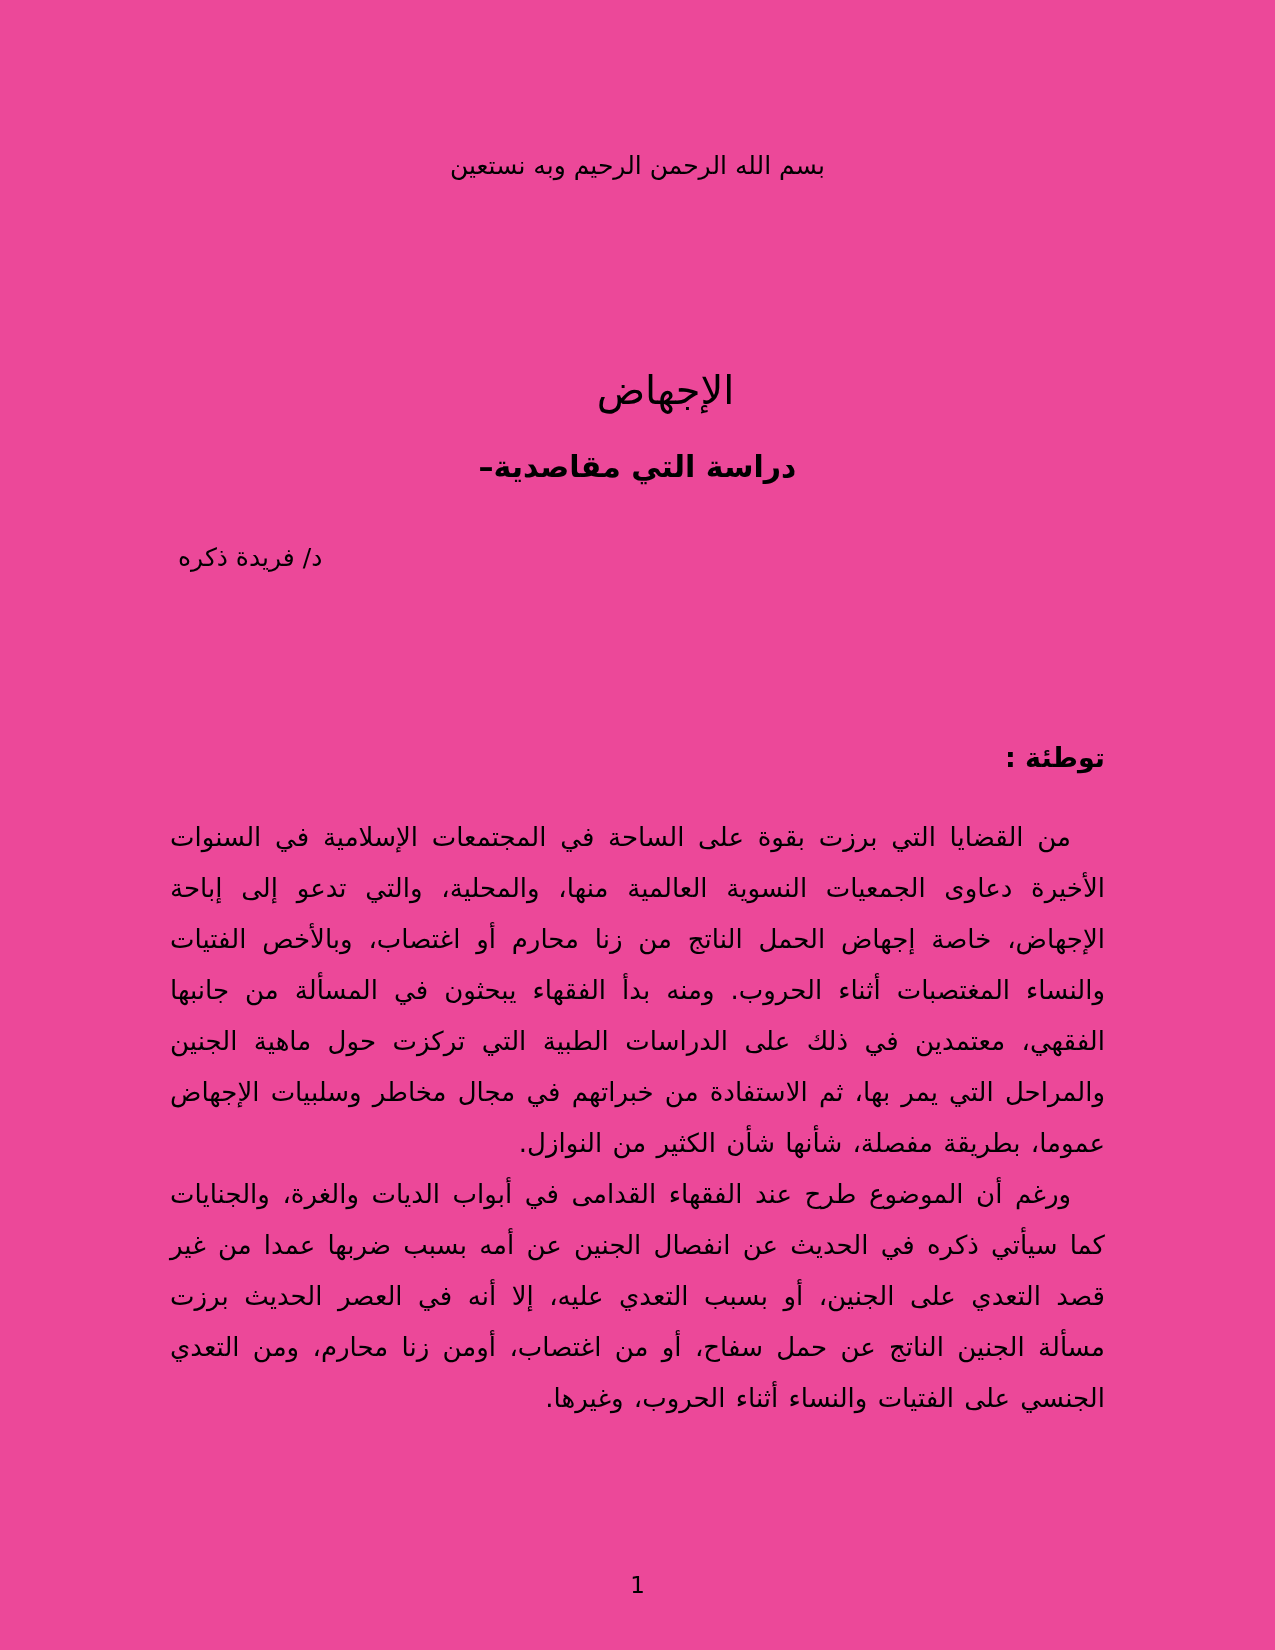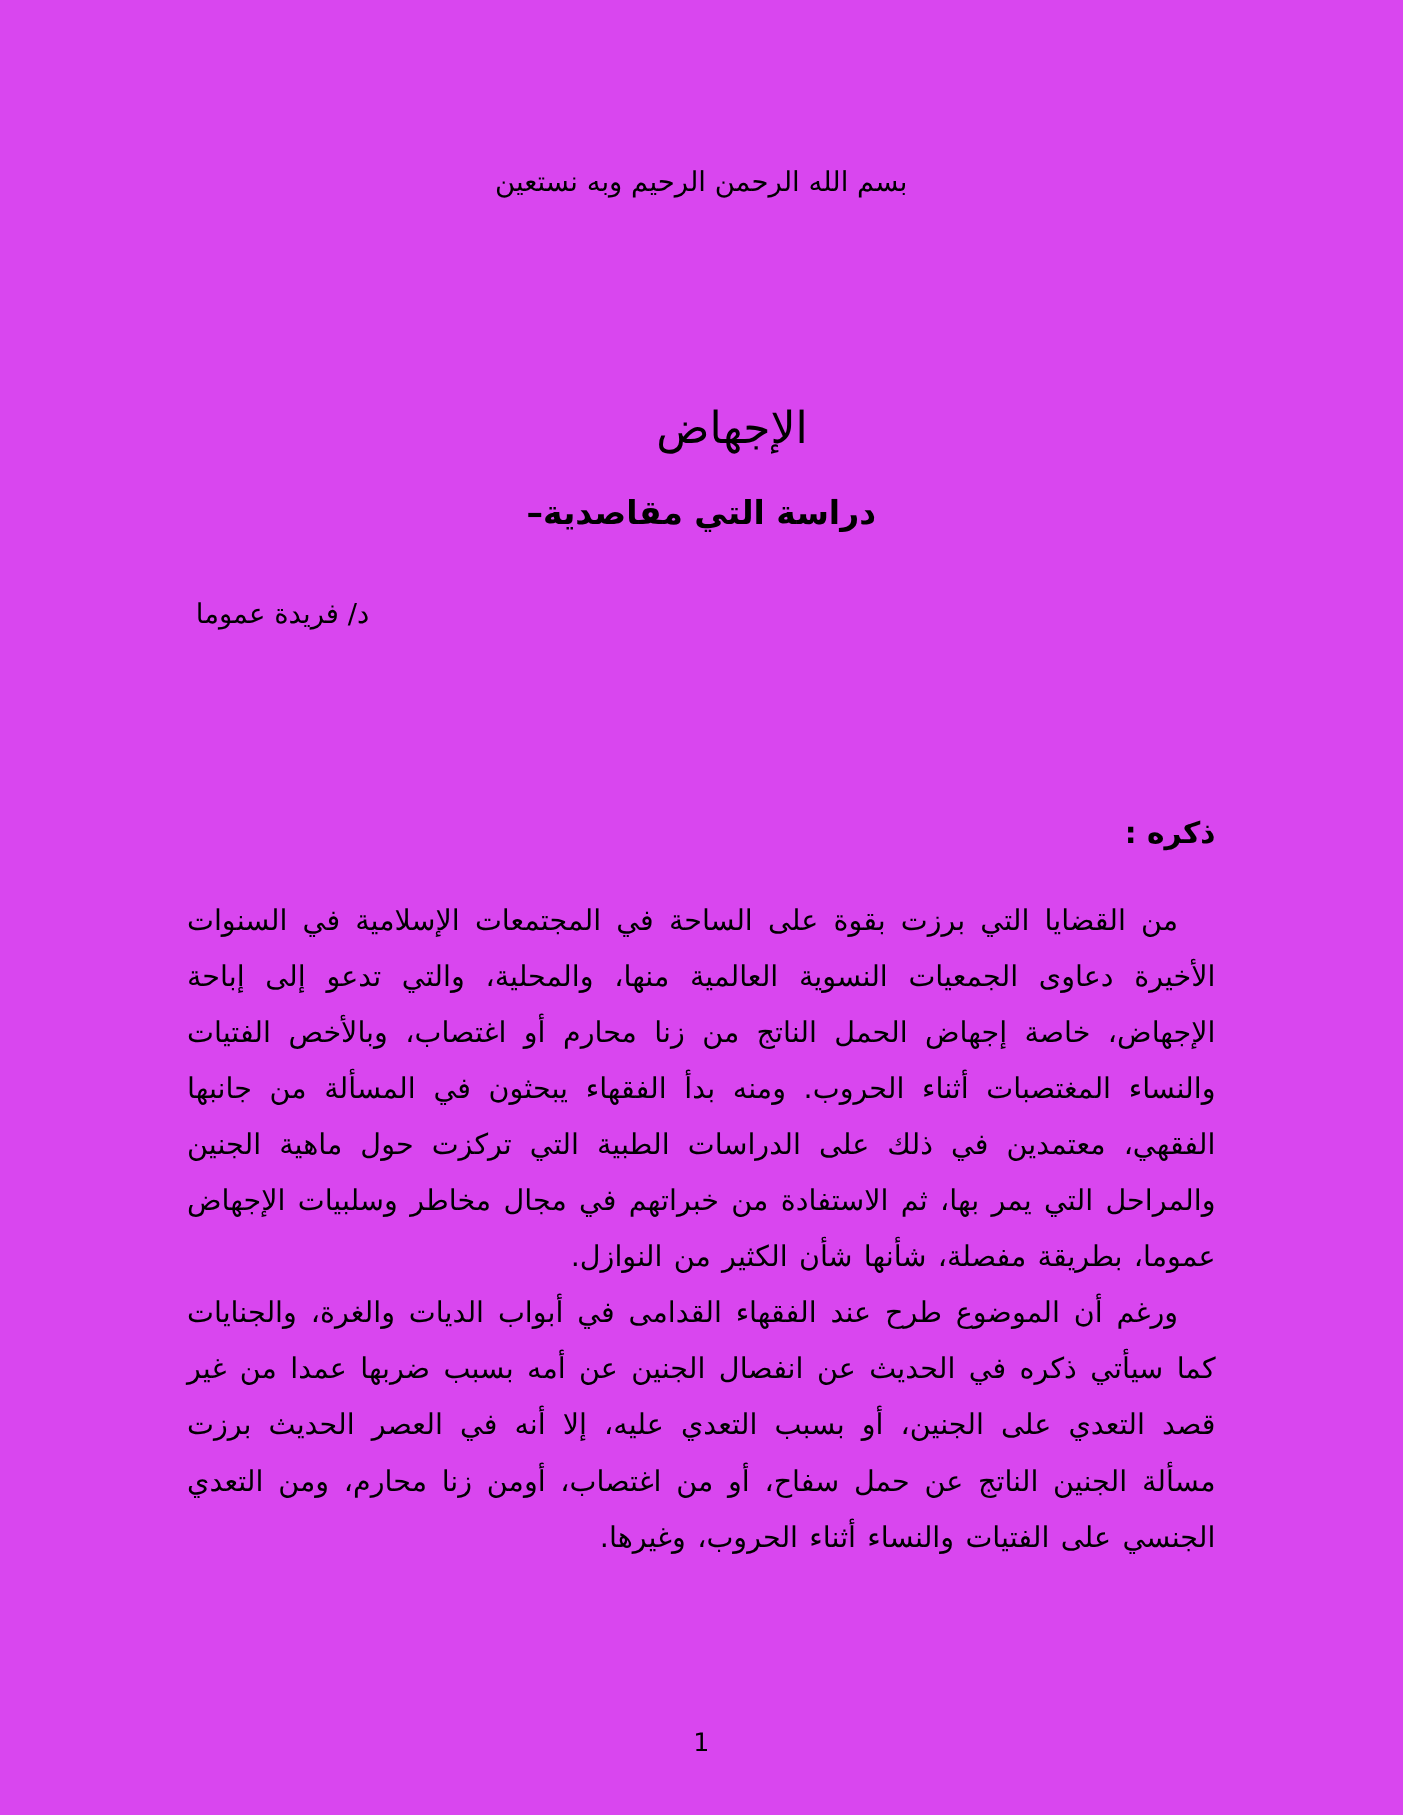--- a/index.html
+++ b/index.html
@@ -5,21 +5,21 @@
   html, body {
     margin: 0;
     padding: 0;
     background: #9a9a9a;
   }
   .page {
     position: relative;
     width: 1275px;
     height: 1650px;
     margin: 0 auto;
-    background: #d946ef;
+    background: #ec4899;
     color: #000000;
     font-family: "DejaVu Sans", sans-serif;
     direction: rtl;
     overflow: hidden;
   }
   .basmala {
     position: absolute;
     top: 146px;
     left: 0;
     width: 100%;
@@ -92,23 +92,23 @@
 <body>
 
 <div class="page">
 
   <div class="basmala">بسم الله الرحمن الرحيم وبه نستعين</div>
 
   <div class="doc-title">الإجهاض</div>
 
   <div class="doc-subtitle">دراسة التي مقاصدية–</div>
 
-  <div class="author">د/ فريدة عموما</div>
+  <div class="author">د/ فريدة ذكره</div>
 
-  <div class="section-heading">ذكره :</div>
+  <div class="section-heading">توطئة :</div>
 
   <div class="body-text">
     <p>من القضايا التي برزت بقوة على الساحة في المجتمعات الإسلامية في السنوات الأخيرة دعاوى الجمعيات النسوية العالمية منها، والمحلية، والتي تدعو إلى إباحة الإجهاض، خاصة إجهاض الحمل الناتج من زنا محارم أو اغتصاب، وبالأخص الفتيات والنساء المغتصبات أثناء الحروب. ومنه بدأ الفقهاء يبحثون في المسألة من جانبها الفقهي، معتمدين في ذلك على الدراسات الطبية التي تركزت حول ماهية الجنين والمراحل التي يمر بها، ثم الاستفادة من خبراتهم في مجال مخاطر وسلبيات الإجهاض عموما، بطريقة مفصلة، شأنها شأن الكثير من النوازل.</p>
     <p>ورغم أن الموضوع طرح عند الفقهاء القدامى في أبواب الديات والغرة، والجنايات كما سيأتي ذكره في الحديث عن انفصال الجنين عن أمه بسبب ضربها عمدا من غير قصد التعدي على الجنين، أو بسبب التعدي عليه، إلا أنه في العصر الحديث برزت مسألة الجنين الناتج عن حمل سفاح، أو من اغتصاب، أومن زنا محارم، ومن التعدي الجنسي على الفتيات والنساء أثناء الحروب، وغيرها.</p>
   </div>
 
   <div class="page-number">1</div>
 
 </div>
 

